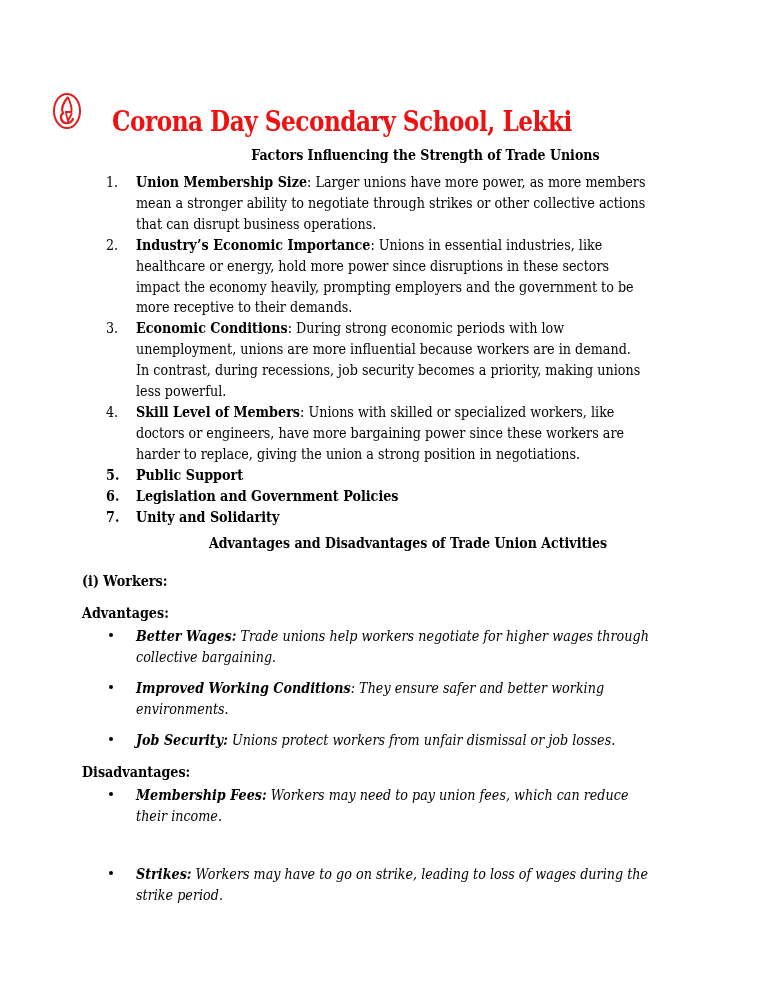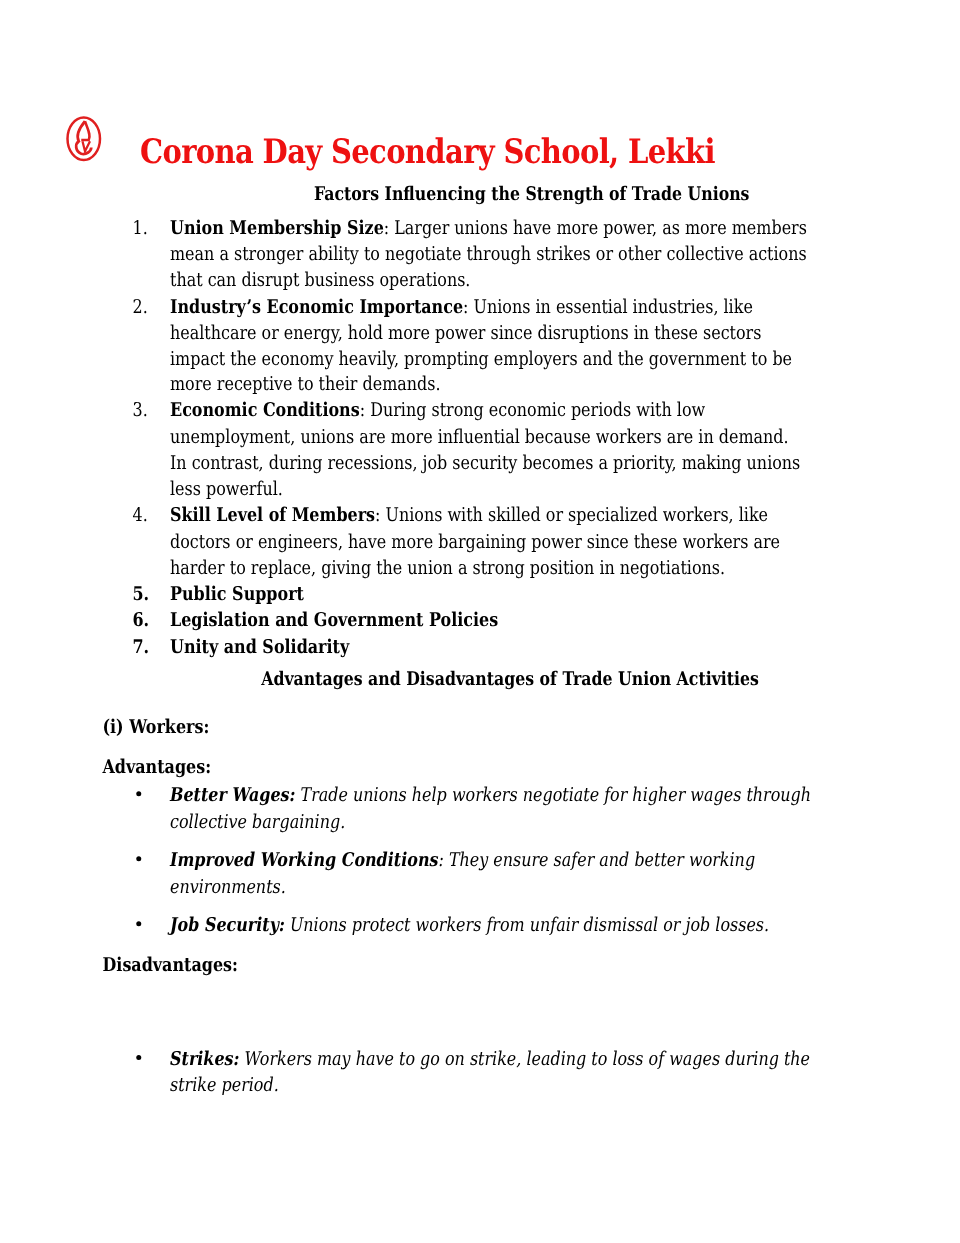--- a/index.html
+++ b/index.html
@@ -119,20 +119,25 @@
     <span class="line">environments.</span>
   </div>
 
   <div class="bullet txt" style="top:730px;">
     <span class="dot"></span>
     <span class="line"><b>Job Security:</b><span> Unions protect workers from unfair dismissal or job losses.</span></span>
   </div>
 
   <div class="h3 txt" style="top:762px;">Disadvantages:</div>
 
+  <div class="bullet txt" style="top:785px;">
+    <span class="dot"></span>
+    <span class="line"><b>Membership Fees:</b><span> Workers may need to pay union fees, which can reduce</span></span>
+    <span class="line">their income.</span>
+  </div>
 
-  <div class="bullet txt" style="top:837px;">
+  <div class="bullet txt" style="top:864px;">
     <span class="dot"></span>
     <span class="line"><b>Strikes:</b><span> Workers may have to go on strike, leading to loss of wages during the</span></span>
     <span class="line">strike period.</span>
   </div>
 
 </div>
 
 </body></html>

